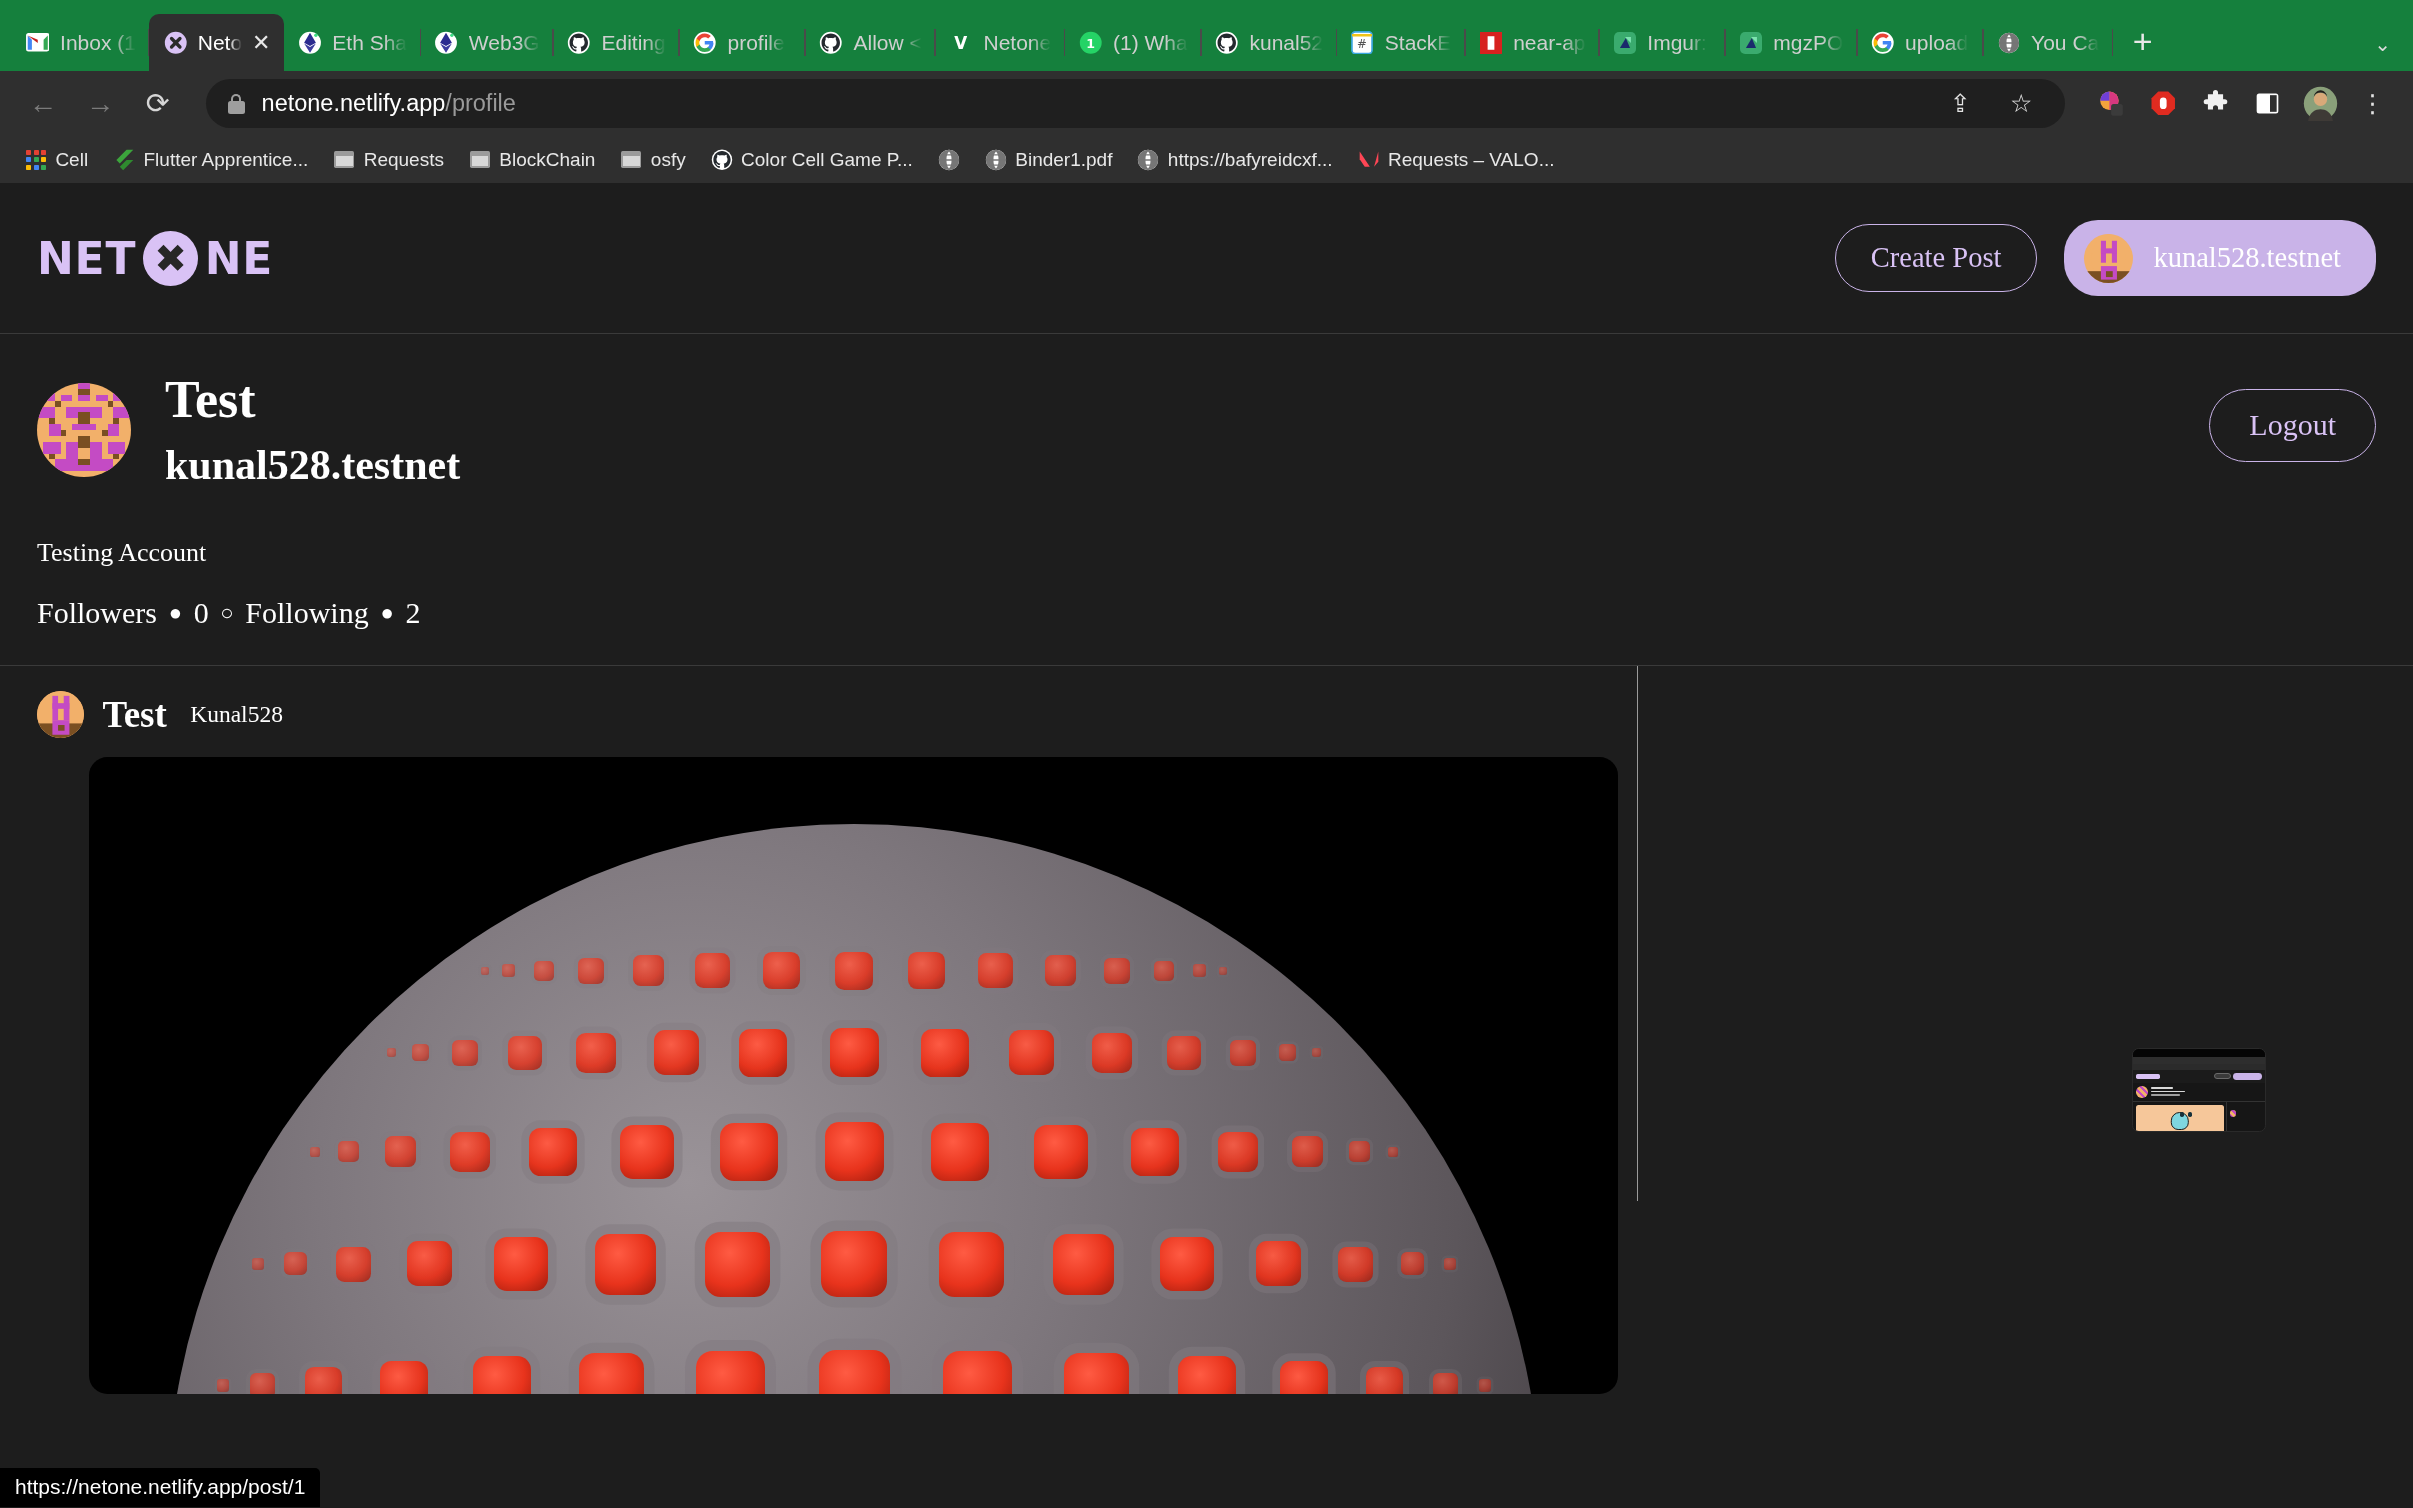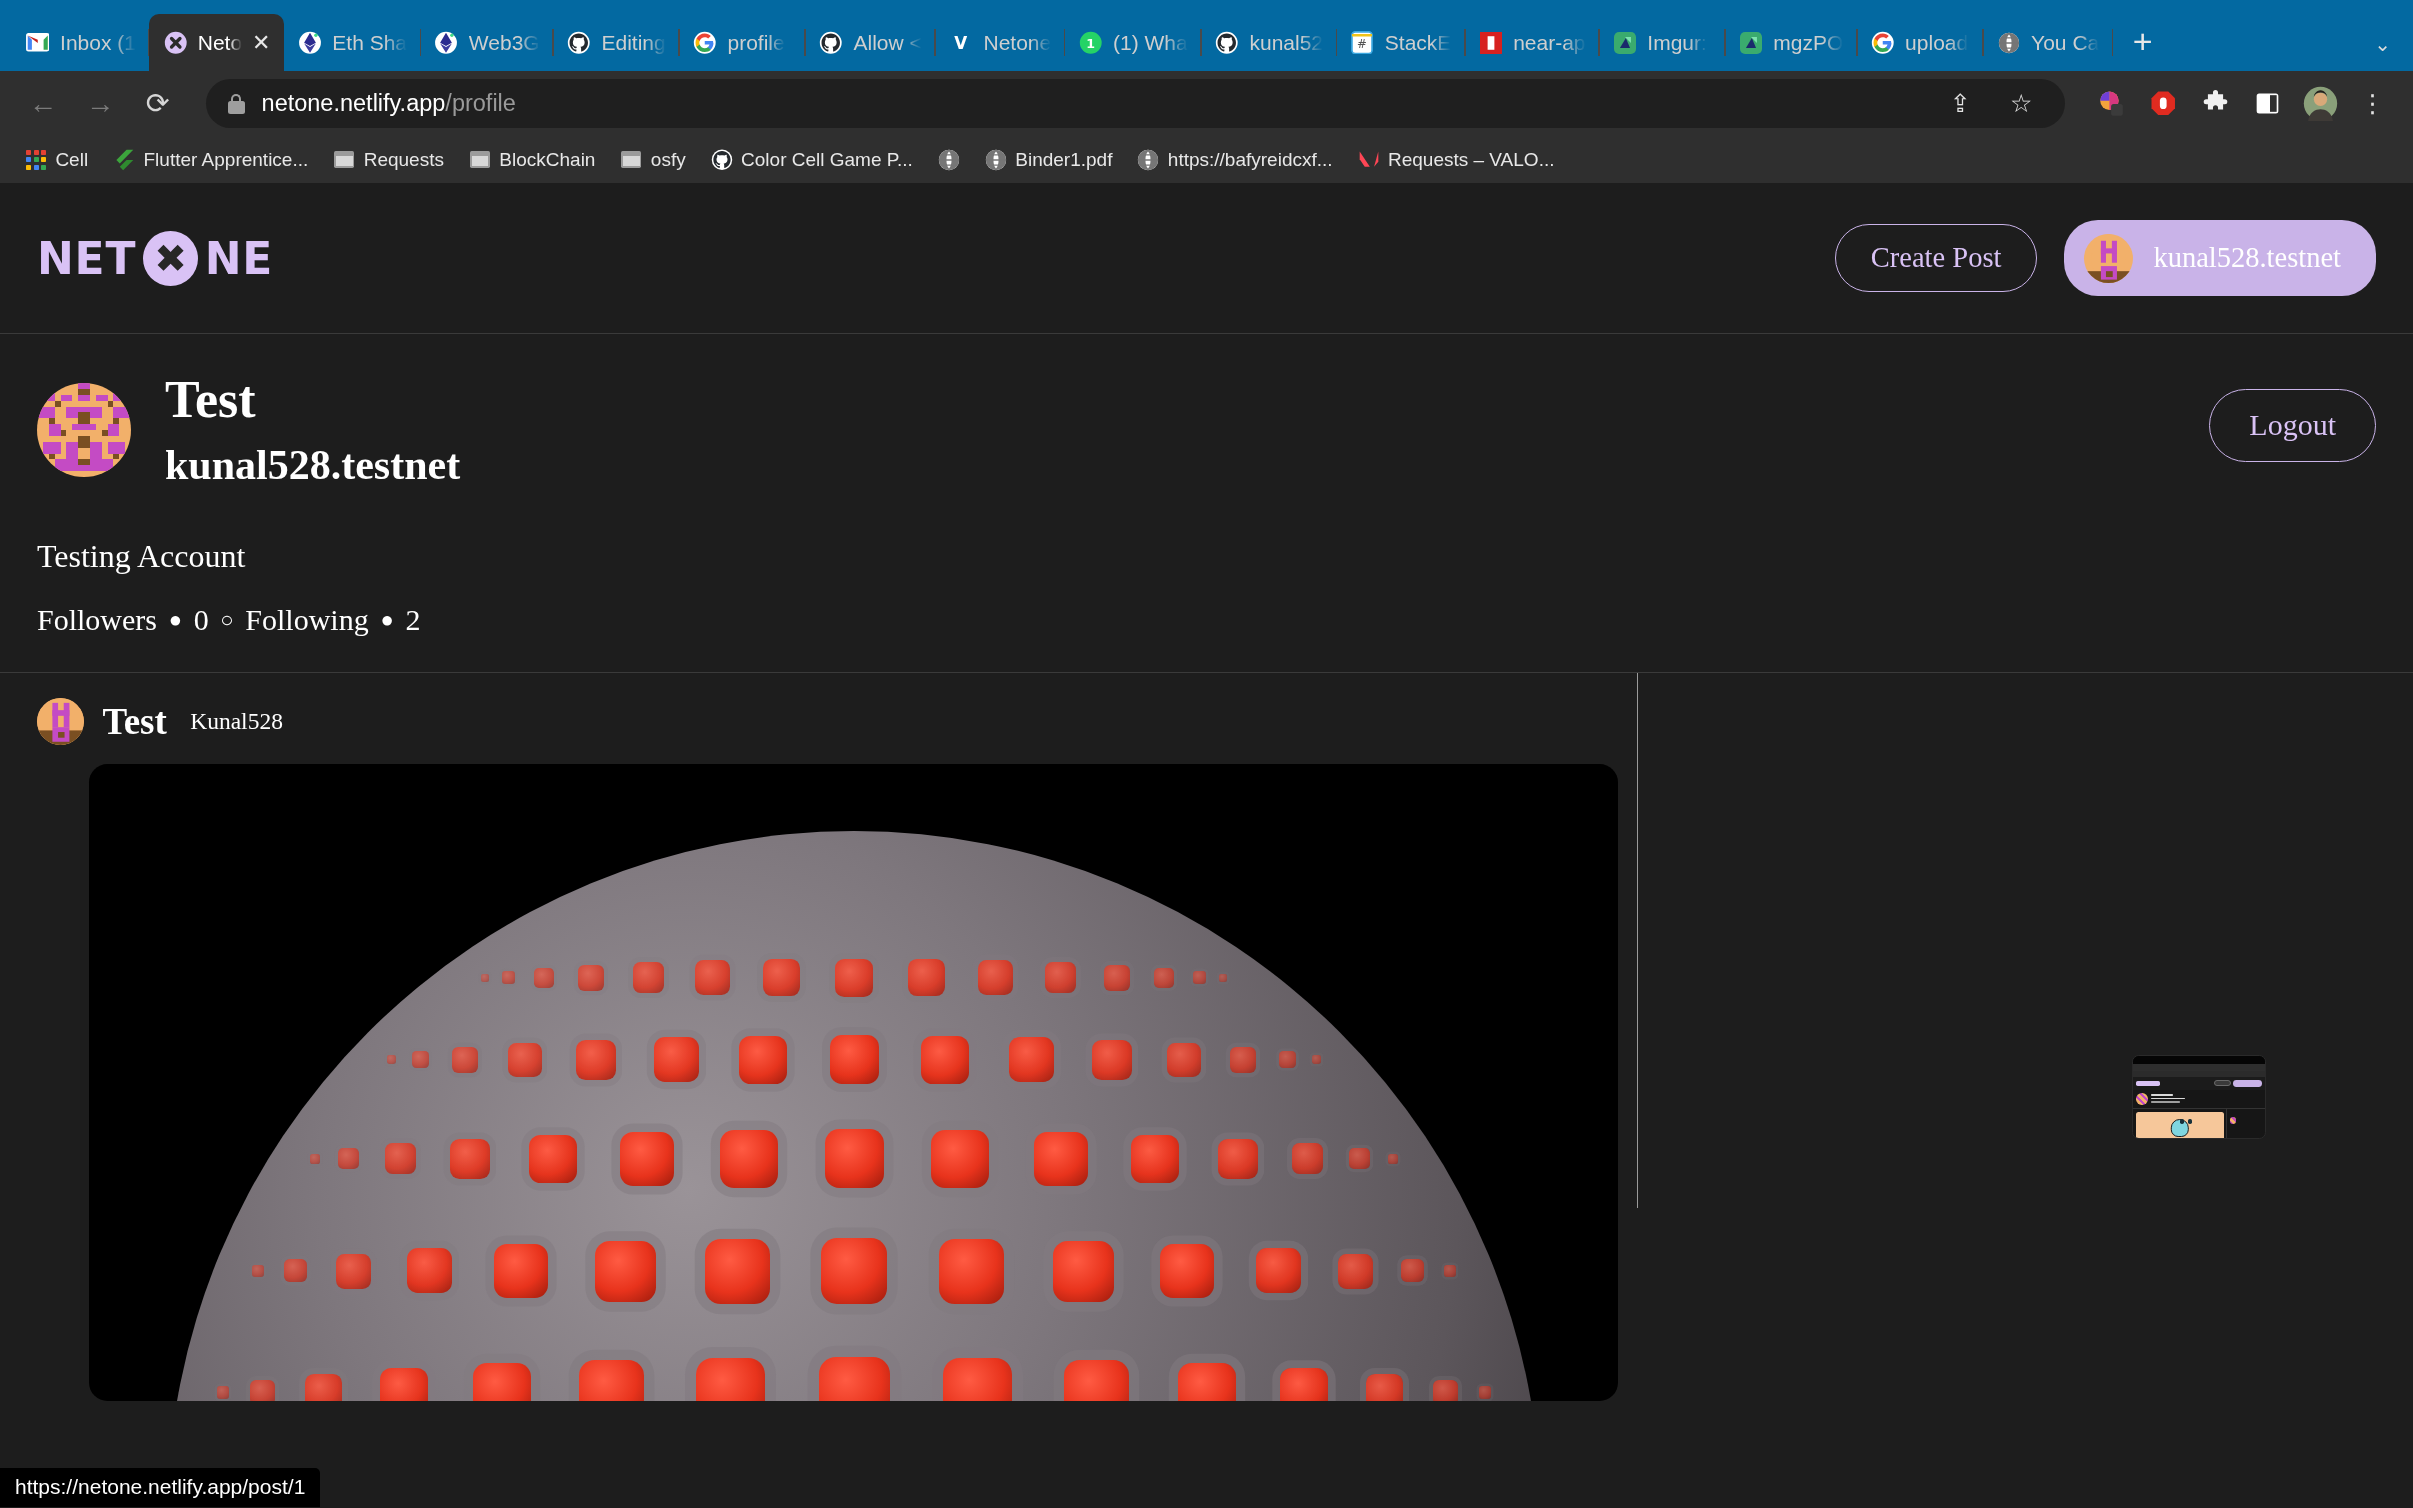--- a/index.html
+++ b/index.html
@@ -1,20 +1,20 @@
 <!DOCTYPE html>
 <html style="font-size:13.4px"><head>
 <meta charset="utf-8">
 <style>
   * { box-sizing: border-box; margin:0; padding:0; }
   html,body { width:2413px; height:1508px; overflow:hidden; background:#1d1d1d;
     font-family:"Liberation Sans", sans-serif; }
 
   
-  .chrome { background:#0369a1; width:100%; }
+  .chrome { background:#15803d; width:100%; }
   .tabstrip { height:71px; display:flex; align-items:flex-end; padding-left:11.7px; position:relative; }
   .tab { height:57px; display:flex; align-items:center; gap:10px; padding:0 13.4px;
          border-radius:10px 10px 0 0; max-width:159px; min-width:126px; position:relative; }
   .tab .favicon { width:25px; height:25px; flex:0 0 25px; display:flex; align-items:center;
          justify-content:center; border-radius:4.2px; overflow:hidden; }
   .tab .tlabel { color:#cfcfcf; font-size:21px; white-space:nowrap; overflow:hidden;
          -webkit-mask-image:linear-gradient(to right,#000 70%,transparent 100%);
          mask-image:linear-gradient(to right,#000 70%,transparent 100%); }
   .tab.active { background:#2f2f2f; }
   .tab.active .tlabel { color:#fff; }
@@ -69,21 +69,21 @@
 
   .profile { padding:39px 37px 0 37px; position:relative; }
   .prow { display:flex; align-items:flex-start; gap:34px; }
   .big-av { width:94px; height:94px; border-radius:50%; overflow:hidden; flex:0 0 94px; margin-top:10px;}
   .pname { color:#fff; font-size:52px; font-weight:700; font-family:"Liberation Serif", serif;
            line-height:1.05; }
   .paccount { color:#fff; font-size:42px; font-weight:700; font-family:"Liberation Serif", serif;
            margin-top:13.4px; }
   .btn-logout { position:absolute; right:37px; top:55px; border:1.7px solid #c9b3e8; border-radius:39px;
            color:#d9c2f5; font-size:30px; padding:18.4px 39px; font-family:"Liberation Serif", serif; }
-  .bio { color:#fff; font-size:32px; margin-top:49px; font-family:"Liberation Serif", serif; }
+  .bio { color:#fff; font-size:26px; margin-top:49px; font-family:"Liberation Serif", serif; }
   .stats { color:#fff; font-size:30px; margin-top:28.5px; font-family:"Liberation Serif", serif;
            display:flex; align-items:center; gap:11.7px; }
   .dot { font-size:22px; }
   .ring { font-size:22px; }
 
   .feed { margin-top:35px; display:flex; border-top:1.7px solid #3a3a3a; height:536px; }
   .col-left { width:1638px; border-right:1.7px solid #9b9b9b; padding:25px 37px 0 37px; }
   .col-right { flex:1; position:relative; }
   .posthdr { display:flex; align-items:center; gap:18.4px; }
   .post-av { width:47px; height:47px; border-radius:50%; overflow:hidden; flex:0 0 47px;

